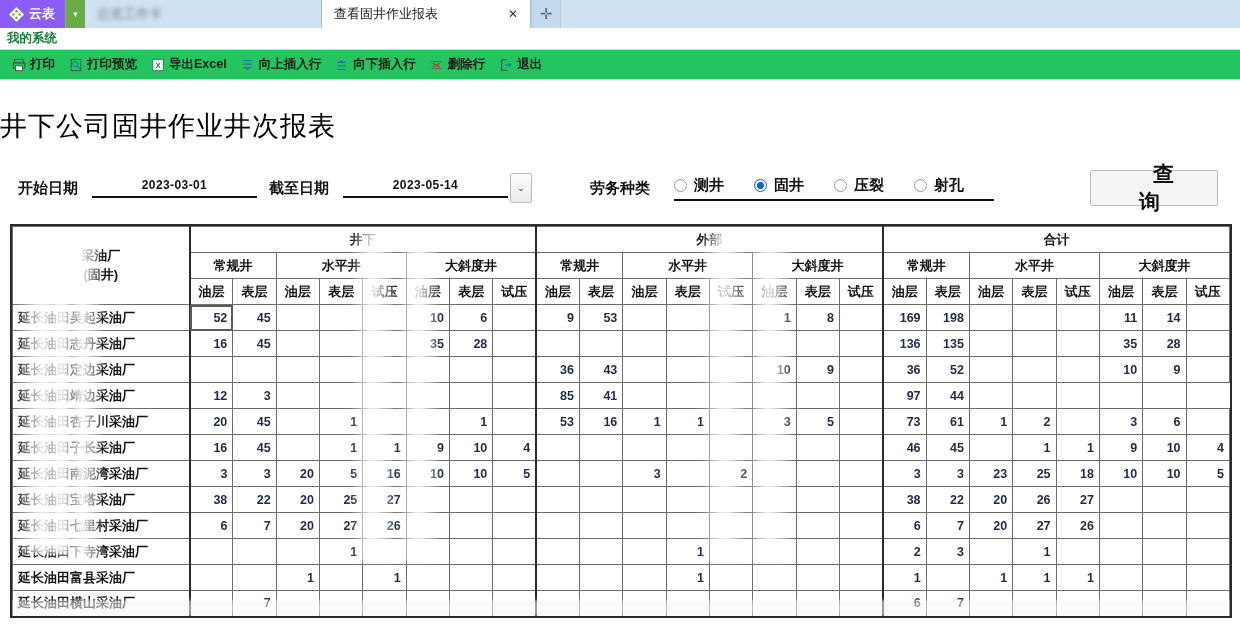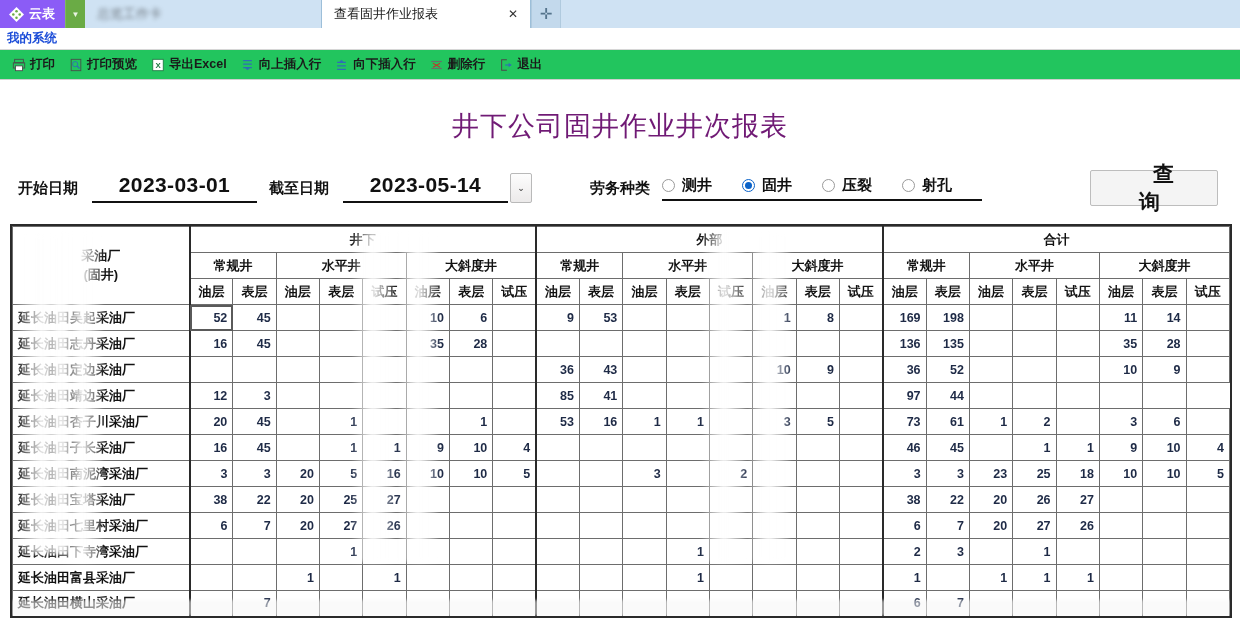--- a/index.html
+++ b/index.html
@@ -58,56 +58,55 @@
     border-left: 1px solid #b0cade; border-right: 1px solid #b0cade;
   }
   .titlebar-rest { flex: 1; background: #cfe2f3; }
 
   
   .menurow {
     height: 22px; background: #ffffff;
     border-bottom: 1px solid #d6d6d6;
     display: flex; align-items: center;
     padding-left: 7px;
-    font-size: 12.5px; font-weight: bold; color: #1d4ed8;
+    font-size: 12.5px; font-weight: bold; color: #15803d;
   }
 
   
   .toolbar {
     height: 30px; background: #22c55e;
     border-bottom: 1px solid #cfcfcf;
     display: flex; align-items: center;
     padding-left: 7px; gap: 2px;
   }
   .tbtn {
     display: flex; align-items: center; gap: 4px;
     padding: 2px 7px 2px 4px;
     font-size: 12.5px; color: #1a1a1a; font-weight: bold;
     cursor: default; white-space: nowrap;
   }
   .tbtn .ic { width: 15px; height: 15px; display:flex; align-items:center; justify-content:center; }
   .tbtn .ic svg { display: block; }
 
   
   .report-title {
-    text-align: center;
-    font-size: 27px; font-weight: normal; color: #701a75;
+    font-size: 27px; font-weight: normal; color: #000000;
     padding-top: 28px; letter-spacing: 1px;
     font-family: "DejaVu Sans", "Liberation Sans", sans-serif;
   }
   .filterbar {
     display: flex; align-items: center;
     padding: 26px 14px 0 18px;
     font-size: 15px; font-weight: bold; color: #111;
   }
   .flabel { white-space: nowrap; }
   .date-field {
     border-bottom: 2px solid #111;
     width: 165px; text-align: center;
-    font-size: 21px; font-weight: bold;
+    font-size: 12px; font-weight: bold;
     padding-bottom: 4px; margin: 0 12px 0 14px;
     letter-spacing: .4px;
   }
   .date-field.second { margin-right: 0; }
   .dd-btn {
     width: 22px; height: 30px; margin-left: 2px;
     background: linear-gradient(#fdfdfd,#eceaea);
     border: 1px solid #b9b9b9; border-radius: 2px;
     display: flex; align-items: center; justify-content: center;
     font-size: 9px; color: #555;
@@ -133,21 +132,21 @@
     border-radius: 50%; background: #0a62c8;
   }
   .query-btn {
     margin-left: auto; margin-right: 8px;
     width: 128px; height: 36px;
     background: #f4f4f4; border: 1px solid #bdbdbd; border-radius: 2px;
     display: flex; align-items: center; justify-content: center;
     font-size: 21px; font-weight: bold; letter-spacing: 14px;
     text-indent: 14px; color: #111; padding-left: 48px;
   }
-  .labor-label { margin-right: 0; }
+  .labor-label { margin-right: 12px; }
 
   
   .tablewrap {
     margin: 18px 8px 0 10px;
     border: 2px solid #2a2a2a;
     position: relative;
     height: 394px; overflow: hidden;
     background: #fff;
   }
   table.rpt {

